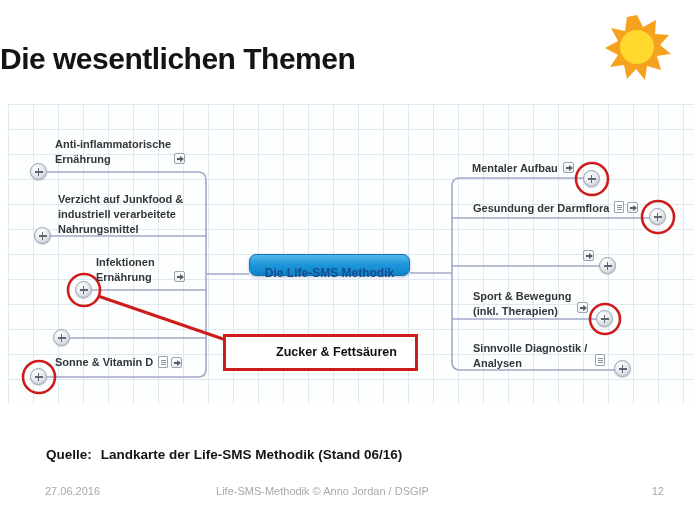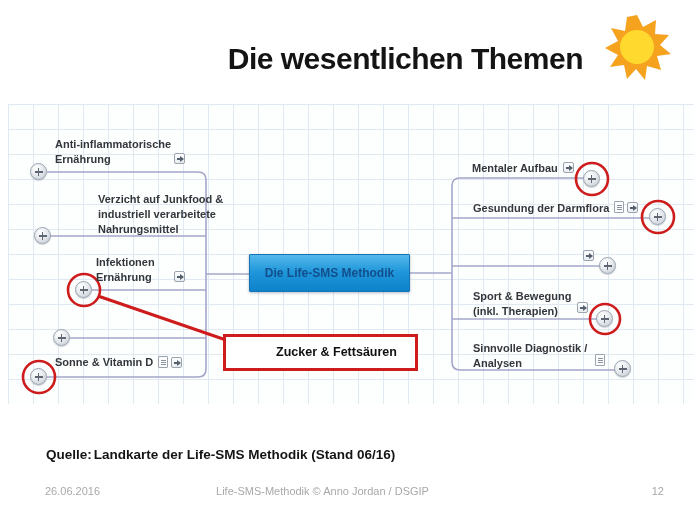--- a/index.html
+++ b/index.html
@@ -1,20 +1,20 @@
 <!DOCTYPE html>
 <html><head>
 <meta charset="utf-8">
 <style>
   html,body{margin:0;padding:0;background:#fff;}
   body{font-family:"Liberation Sans","DejaVu Sans",sans-serif;}
   #slide{position:relative;width:700px;height:525px;background:#ffffff;overflow:hidden;}
 
   
-  .title{position:absolute;left:0;top:42px;width:583px;text-align:right;
+  .title{position:absolute;left:0;top:42px;width:583px;text-align:left;
          font-size:30px;font-weight:bold;color:#141414;letter-spacing:-0.5px;}
 
   
   .sun{position:absolute;left:601px;top:11px;width:72px;height:72px;}
 
   
   .map{position:absolute;left:8px;top:104px;width:686px;height:300px;background-color:#fdfefe;
        background-image:linear-gradient(#e0e9f2 1px,transparent 1px),
                         linear-gradient(90deg,#e0e9f2 1px,transparent 1px);
        background-size:25px 25px;}
@@ -36,33 +36,33 @@
      background:linear-gradient(#fcfdfe,#e9edf1);box-sizing:border-box;}
   .icon-link::before{content:"";position:absolute;left:1.5px;top:4px;width:4px;height:1.6px;background:#55606c;}
   .icon-link::after{content:"";position:absolute;left:5px;top:1.8px;width:0;height:0;
      border-top:3px solid transparent;border-bottom:3px solid transparent;border-left:4px solid #55606c;}
   .icon-note{position:absolute;width:10px;height:12px;border:1px solid #9aa3ae;border-radius:1px;
      background:#fdfdfe;box-sizing:border-box;}
   .icon-note::before{content:"";position:absolute;left:1.5px;top:3px;width:5px;height:1px;background:#8a94a0;
      box-shadow:0 2px 0 #8a94a0,0 4px 0 #8a94a0;}
 
   
-  .center-node{position:absolute;left:241px;top:150px;width:161px;height:38px;border-radius:1px;
+  .center-node{position:absolute;left:241px;top:150px;width:161px;height:22px;border-radius:7px;
      background:linear-gradient(180deg,#54b8ea 0%,#1e96da 48%,#0e82cb 100%);
      border:1px solid #1573b4;box-sizing:border-box;box-shadow:0 1px 3px rgba(0,40,80,.3);
      text-align:center;font-size:12px;font-weight:bold;color:#134f8c;line-height:36px;}
 
   
   .callout{position:absolute;left:215px;top:230px;width:195px;height:37px;background:#ffffff;
      border:3px solid #ce1c1c;box-sizing:border-box;text-align:center;
      font-size:12.5px;font-weight:bold;color:#101010;line-height:31px;padding-left:32px;}
 
   
   .source{position:absolute;left:46px;top:447px;font-size:13.5px;font-weight:bold;color:#141414;}
-  .source .lbl{margin-right:2px;}
+  .source .lbl{margin-right:9px;}
   .footer{position:absolute;left:0;top:485px;width:700px;font-size:11px;color:#a8a8a8;}
   .footer .f-date{position:absolute;left:45px;}
   .footer .f-credit{position:absolute;left:0;width:645px;text-align:center;}
   .footer .f-page{position:absolute;right:36px;}
 </style>
 </head>
 <body>
 
 <div id="slide">
 
@@ -99,21 +99,21 @@
         <circle cx="584" cy="75" r="16"></circle>
         <circle cx="650" cy="113" r="16"></circle>
         <circle cx="597" cy="215" r="15"></circle>
       </g>
     </svg>
 
     <div class="topic" style="left:47px;top:33px;width:130px;">Anti-inflammatorische Ernährung</div>
     <span class="icon-link" style="left:166px;top:49px;"></span>
     <div class="plus-btn" style="left:22px;top:59px;"></div>
 
-    <div class="topic" style="left:50px;top:88px;width:142px;margin-left:40px;">Verzicht auf Junkfood &amp; industriell verarbeitete Nahrungsmittel</div>
+    <div class="topic" style="left:50px;top:88px;width:142px;">Verzicht auf Junkfood &amp; industriell verarbeitete Nahrungsmittel</div>
     <div class="plus-btn" style="left:26px;top:123px;"></div>
 
     <div class="topic" style="left:88px;top:151px;width:90px;">Infektionen Ernährung</div>
     <span class="icon-link" style="left:166px;top:167px;"></span>
     <div class="plus-btn" style="left:67px;top:177px;"></div>
 
     <div class="plus-btn" style="left:45px;top:225px;"></div>
 
     <div class="topic" style="left:47px;top:251px;width:110px;">Sonne &amp; Vitamin D</div>
     <span class="icon-note" style="left:150px;top:252px;"></span>
@@ -144,18 +144,18 @@
 
     <div class="callout">Zucker &amp; Fettsäuren</div>
 
   </div>
 
   <div class="source">
     <span class="lbl">Quelle:</span><span>Landkarte der Life-SMS Methodik (Stand 06/16)</span>
   </div>
 
   <div class="footer">
-    <span class="f-date">26.06.2016</span>
+    <span class="f-date">27.06.2016</span>
     <span class="f-credit">Life-SMS-Methodik © Anno Jordan / DSGIP</span>
     <span class="f-page">12</span>
   </div>
 
 </div>
 
 </body></html>

